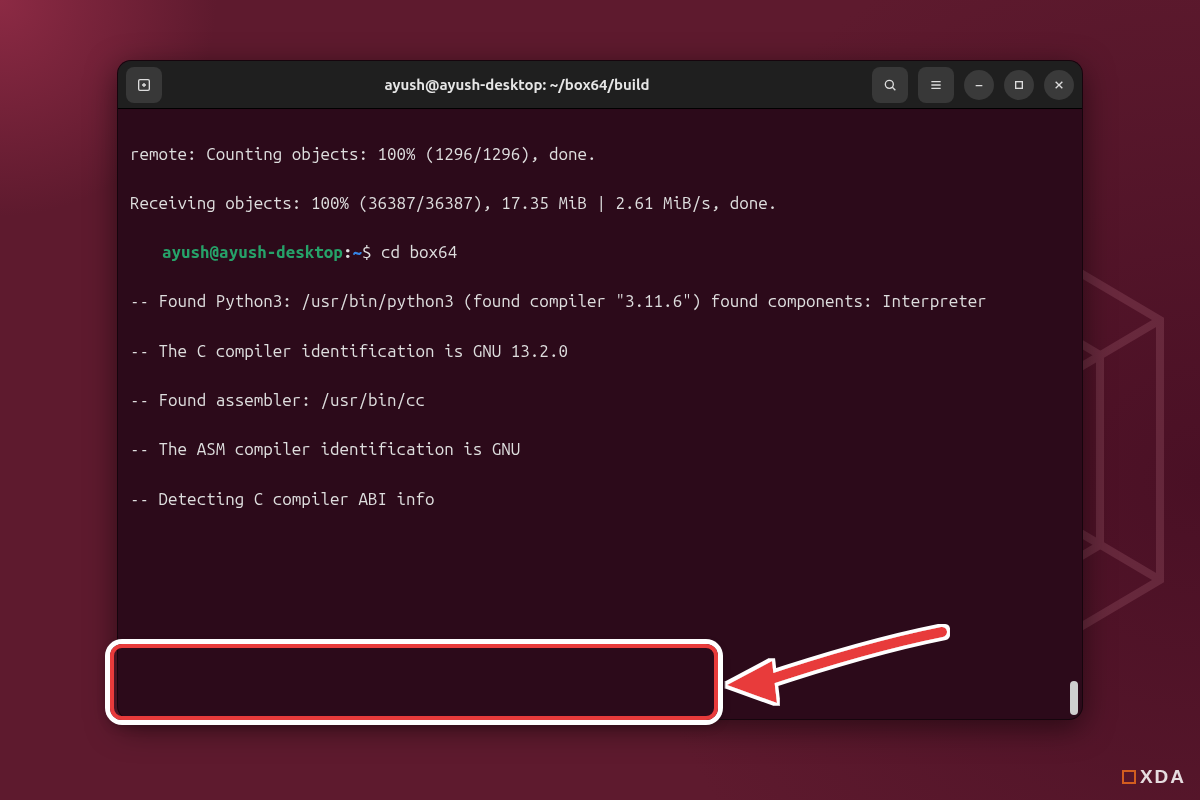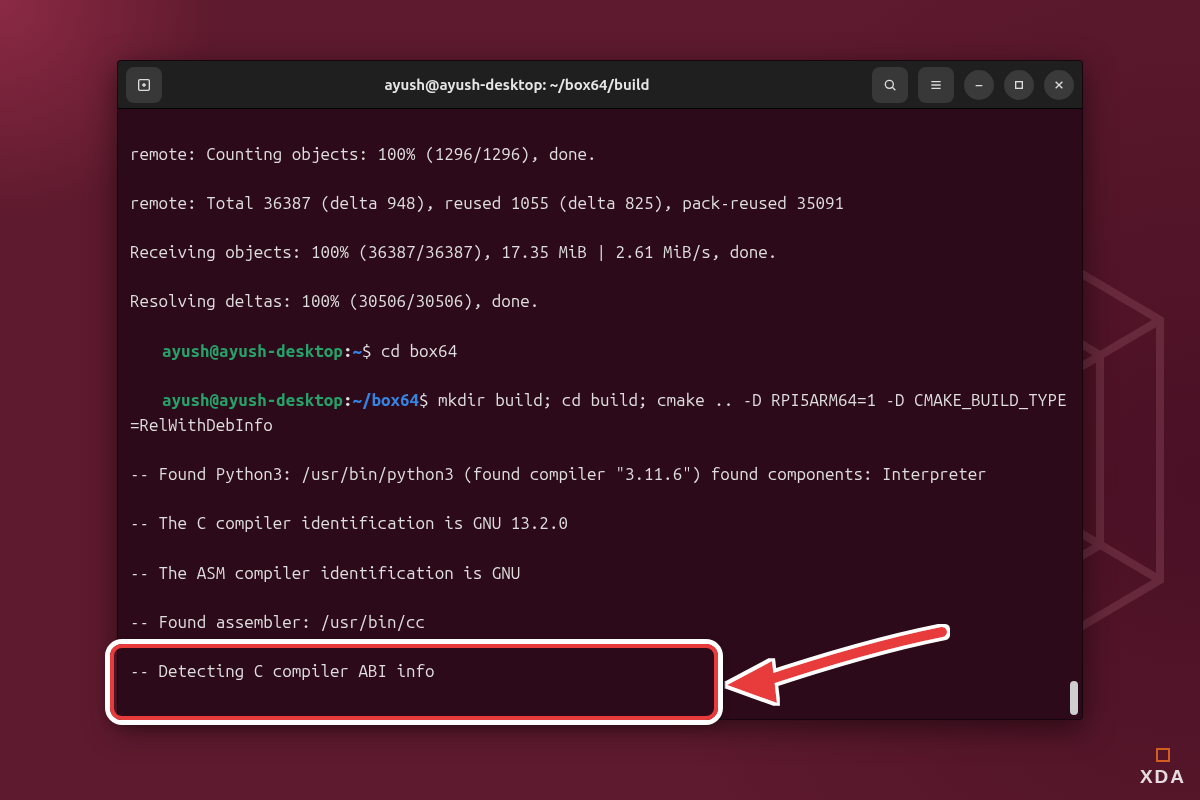--- a/index.html
+++ b/index.html
@@ -31,21 +31,21 @@
     fill: none;
   }
 
   
   .window {
     position: absolute;
     left: 117px;
     top: 60px;
     width: 966px;
     background: #2c0a1a;
-    border-radius: 4px;
+    border-radius: 14px;
     box-shadow: 0 8px 30px rgba(0,0,0,0.5);
     border: 1px solid rgba(0,0,0,0.5);
     overflow: hidden;
   }
   .titlebar {
     height: 48px;
     background: #1f1f1f;
     display: flex;
     align-items: center;
     padding: 0 8px;
@@ -120,21 +120,20 @@
     bottom: 12px;
     font-family: sans-serif;
     font-weight: 700;
     font-size: 19px;
     color: #fff;
     letter-spacing: 2px;
     opacity: 0.85;
     display: flex;
     align-items: center;
     gap: 4px;
-    flex-direction: column;
   }
   .watermark .sq {
     width: 14px; height: 14px; border: 2px solid #e86a1e;
   }
 </style>
 </head>
 <body>
 
 <div class="wall"></div>
 <svg class="geo" viewBox="0 0 600 600">
@@ -184,29 +183,26 @@
         <svg viewBox="0 0 24 24">
             <line x1="7" y1="7" x2="17" y2="17"></line>
             <line x1="17" y1="7" x2="7" y2="17"></line>
           </svg>
       </div>
     </div>
   </div>
 
   <div class="term-body">
 <span class="line">remote: Counting objects: 100% (1296/1296), done.</span>
-<span class="line">remote: Total 36387 (delta 948), reused 1055 (delta 825), pack-reused 35091</span>
 <span class="line">Receiving objects: 100% (36387/36387), 17.35 MiB | 2.61 MiB/s, done.</span>
-<span class="line">Resolving deltas: 100% (30506/30506), done.</span>
 <span class="line"><span class="p-user">ayush@ayush-desktop</span><span class="p-colon">:</span><span class="p-path">~</span><span class="p-doll">$</span><span> cd box64</span></span>
-<span class="line"><span class="p-user">ayush@ayush-desktop</span><span class="p-colon">:</span><span class="p-path">~/box64</span><span class="p-doll">$</span><span> mkdir build; cd build; cmake .. -D RPI5ARM64=1 -D CMAKE_BUILD_TYPE=RelWithDebInfo</span></span>
 <span class="line">-- Found Python3: /usr/bin/python3 (found compiler "3.11.6") found components: Interpreter</span>
 <span class="line">-- The C compiler identification is GNU 13.2.0</span>
+<span class="line">-- Found assembler: /usr/bin/cc</span>
 <span class="line">-- The ASM compiler identification is GNU</span>
-<span class="line">-- Found assembler: /usr/bin/cc</span>
 <span class="line">-- Detecting C compiler ABI info</span>
 
 
 
 
 
 
 
 
     <div class="scrollbar"></div>

